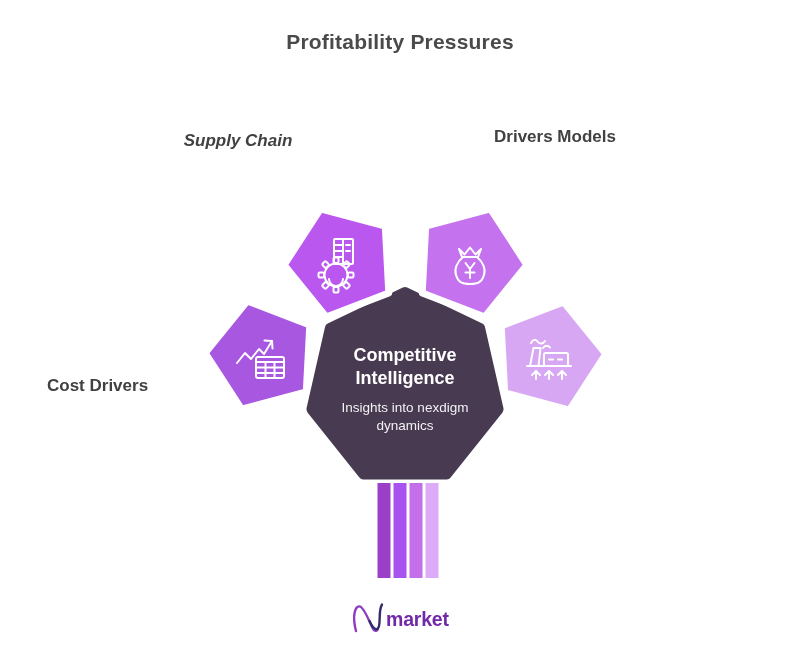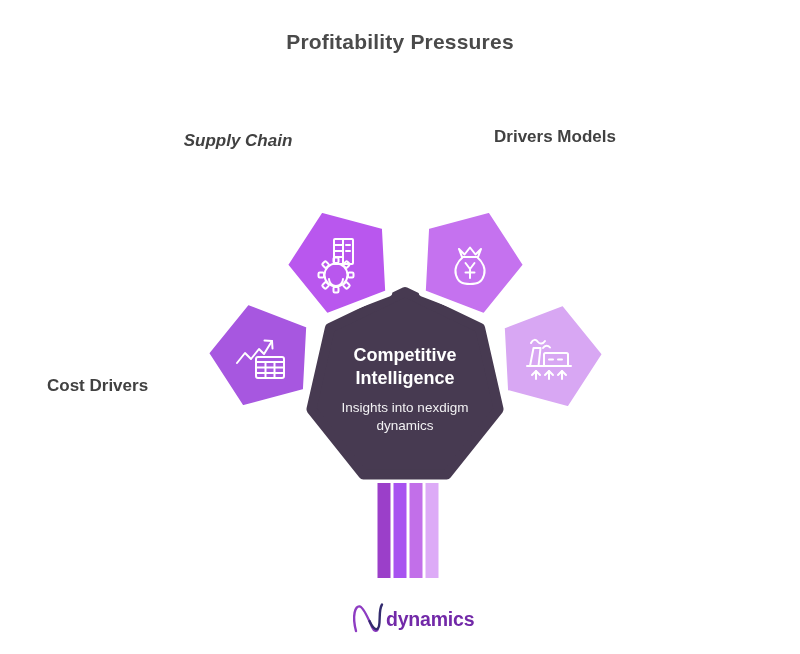--- a/index.html
+++ b/index.html
@@ -127,15 +127,15 @@
     <div>Profitability Pressures</div>
   </div>
 
   <div class="abs node-label lbl-supply">Supply Chain</div>
   <div class="abs node-label lbl-pricing">Drivers Models</div>
   <div class="abs node-label lbl-cost">Cost Drivers</div>
 
   <div class="abs center-title">Competitive Intelligence</div>
   <div class="abs center-sub">Insights into nexdigm dynamics</div>
 
-  <div class="abs logo-text">dynamics</div>
+  <div class="abs logo-text">market</div>
 
 </div>
 
 </body></html>

